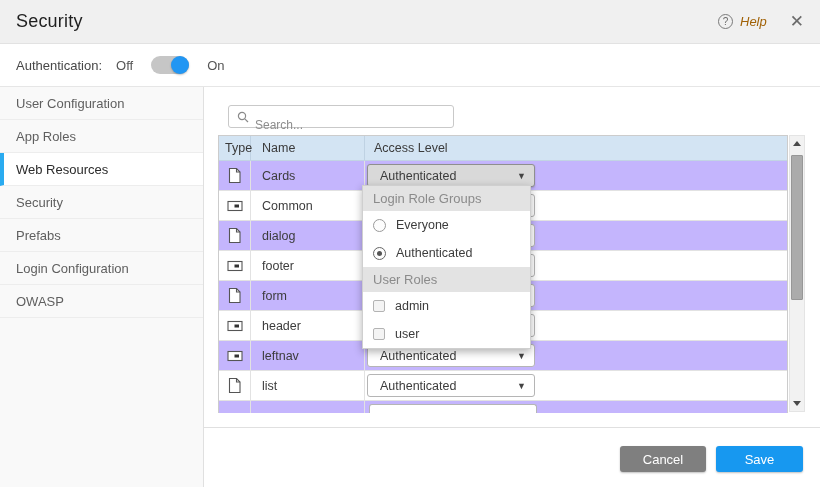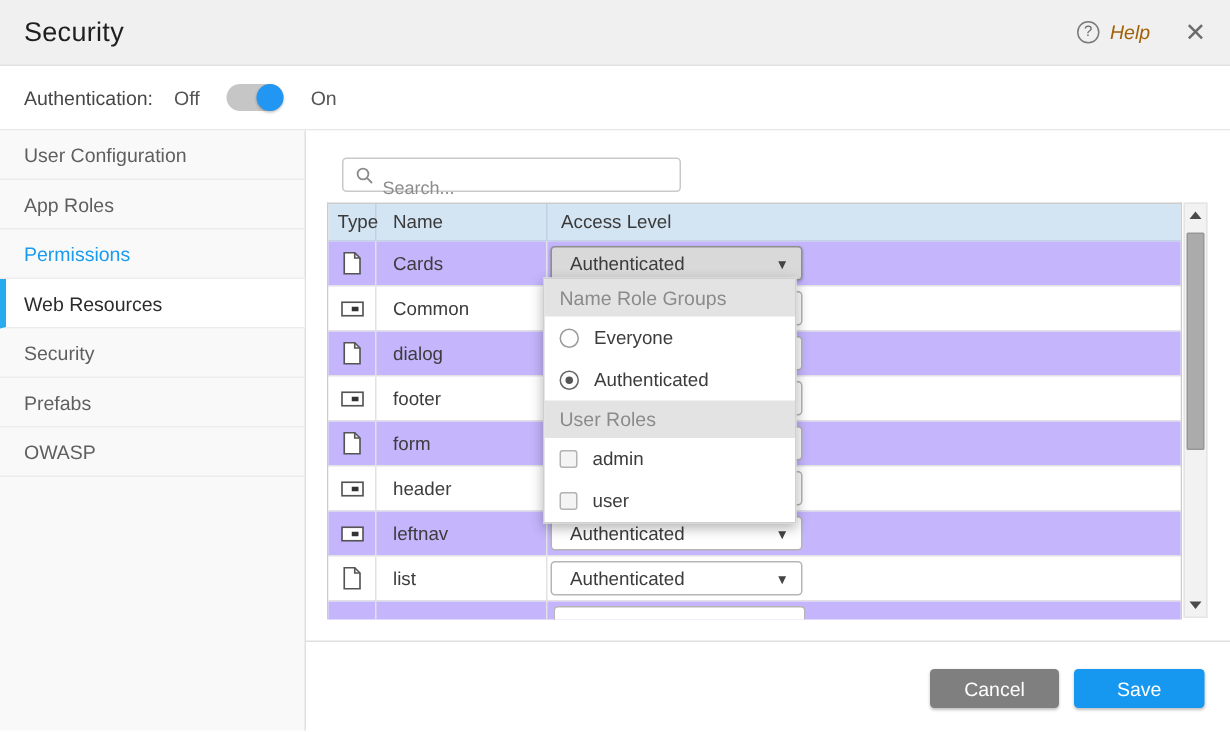--- a/index.html
+++ b/index.html
@@ -133,24 +133,24 @@
       <div class="knob"></div>
     </div>
     <span class="auth-on">On</span>
   </div>
 
   <div class="body-row">
 
     <div class="sidebar">
       <div class="side-item">User Configuration</div>
       <div class="side-item">App Roles</div>
-      <div class="side-item link-active">Permissions</div>
       <div class="side-item current">Web Resources</div>
       <div class="side-item">Security</div>
       <div class="side-item">Prefabs</div>
+      <div class="side-item">Login Configuration</div>
       <div class="side-item">OWASP</div>
     </div>
 
     <div class="main">
 
       <div class="search-box">
         <svg class="icon-svg" width="12" height="12" viewBox="0 0 12 12">
           <circle cx="5" cy="5" r="3.6" fill="none" stroke="#8a8a8a" stroke-width="1.2"></circle>
           <line x1="7.8" y1="7.8" x2="11" y2="11" stroke="#8a8a8a" stroke-width="1.2"></line>
         </svg>
@@ -305,21 +305,21 @@
         <div class="sb-btn sb-up">
             <div class="arrow-up"></div>
           </div>
         <div class="sb-thumb"></div>
         <div class="sb-btn sb-down">
             <div class="arrow-down"></div>
           </div>
       </div>
 
       <div class="panel">
-        <div class="panel-header">Name Role Groups</div>
+        <div class="panel-header">Login Role Groups</div>
         <div class="panel-item">
           <span class="radio"></span>
           <span>Everyone</span>
         </div>
         <div class="panel-item">
           <span class="radio checked"></span>
           <span>Authenticated</span>
         </div>
         <div class="panel-header">User Roles</div>
         <div class="panel-item">

